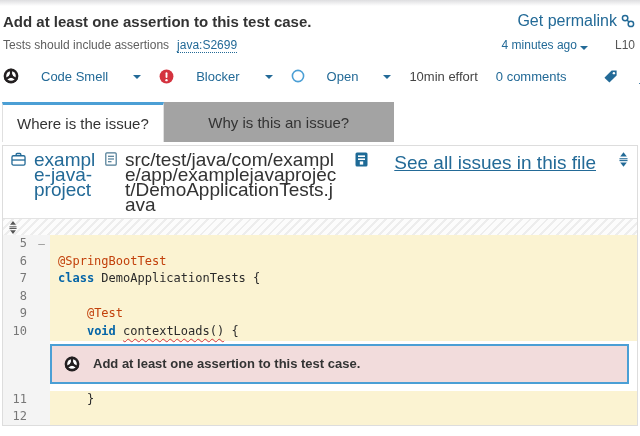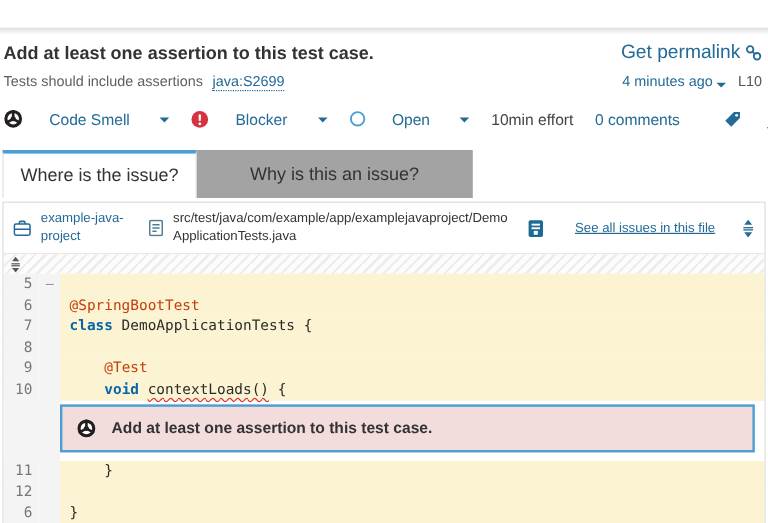--- a/index.html
+++ b/index.html
@@ -1,29 +1,29 @@
 <!DOCTYPE html>
 <html><head>
 <meta charset="utf-8">
 <style>
   * { margin:0; padding:0; box-sizing:border-box; }
   html,body { width:640px; height:436px; background:#fff; overflow:hidden;
               font-family:"Liberation Sans", sans-serif; color:#333; }
-  .page { position:relative; width:640px; height:372px;margin-top:23px; }
+  .page { position:relative; width:640px; height:372px; }
   .top-shadow { height:6px; background:linear-gradient(#dedee0,#ffffff); }
 
   
   .hdr { padding:6px 5px 0 3px; }
   .row { display:flex; justify-content:space-between; align-items:flex-start; }
   .title { font-size:15px; font-weight:bold; color:#333; line-height:20px; }
   .link { color:#236a97; text-decoration:none; cursor:pointer; }
   .permalink { font-size:16px; display:flex; align-items:center; gap:4px; white-space:nowrap; }
   .sub { margin-top:6px; font-size:12px; color:#5e5e5e; }
   .rule-key { color:#236a97; border-bottom:1px dotted #236a97; margin-left:8px; cursor:pointer; }
-  .meta-right { font-size:12px; display:flex; align-items:center; gap:4px; white-space:nowrap; }
+  .meta-right { font-size:12px; display:flex; align-items:center; gap:21px; white-space:nowrap; }
   .lref { color:#555; margin-left:6px; }
 
   .caret { display:inline-block; width:0; height:0; border-left:4px solid transparent;
            border-right:4px solid transparent; border-top:4px solid currentColor;
            margin-left:3px; position:relative; top:1px; }
 
   
   .toolbar { margin-top:16px; padding:0 5px 0 3px; display:flex; align-items:center;
              font-size:13px; gap:18px; }
   .titem { display:flex; align-items:center; gap:22px; color:#236a97; cursor:pointer; white-space:nowrap; }
@@ -32,22 +32,22 @@
 
   
   .tabs { margin-top:18px; padding-left:2px; display:flex; align-items:flex-end; font-size:15px; }
   .tab { height:40px; display:flex; align-items:center; justify-content:center; cursor:pointer; }
   .tab.active { background:#fff; border-top:3px solid #4b9fd5; border-left:1px solid #e0e0e0;
                 border-right:1px solid #e0e0e0; padding:0 14px; }
   .tab.inactive { background:#a3a3a3; width:230px; }
 
   
   .viewer { margin:3px 2px 0 2px; border:1px solid #ddd; height:281px; overflow:hidden; background:#fff; }
-  .file-hdr { display:flex; align-items:center; gap:8px; padding:6px 8px; border-bottom:1px solid #e3e3e3;
-              min-height:42px; font-size:11px; }
+  .file-hdr { display:flex; align-items:flex-start; gap:8px; padding:6px 8px; border-bottom:1px solid #e3e3e3;
+              min-height:42px; font-size:19px; }
   .proj-name { width:94px; line-height:15px; overflow-wrap:anywhere; }
   .file-path { width:320px; line-height:15px; color:#333; overflow-wrap:anywhere; }
   .see-all { text-decoration:underline; margin:0 14px 0 18px; white-space:nowrap; }
   .icon { display:inline-flex; align-items:center; flex:none; }
 
   .expand-strip { height:16px; display:flex; align-items:center; padding-left:5px; color:#555;
      background-color:#fcfcfc;
      background-image:repeating-linear-gradient(135deg, #ededed 0 2px, rgba(255,255,255,0) 2px 6px); }
 
   

